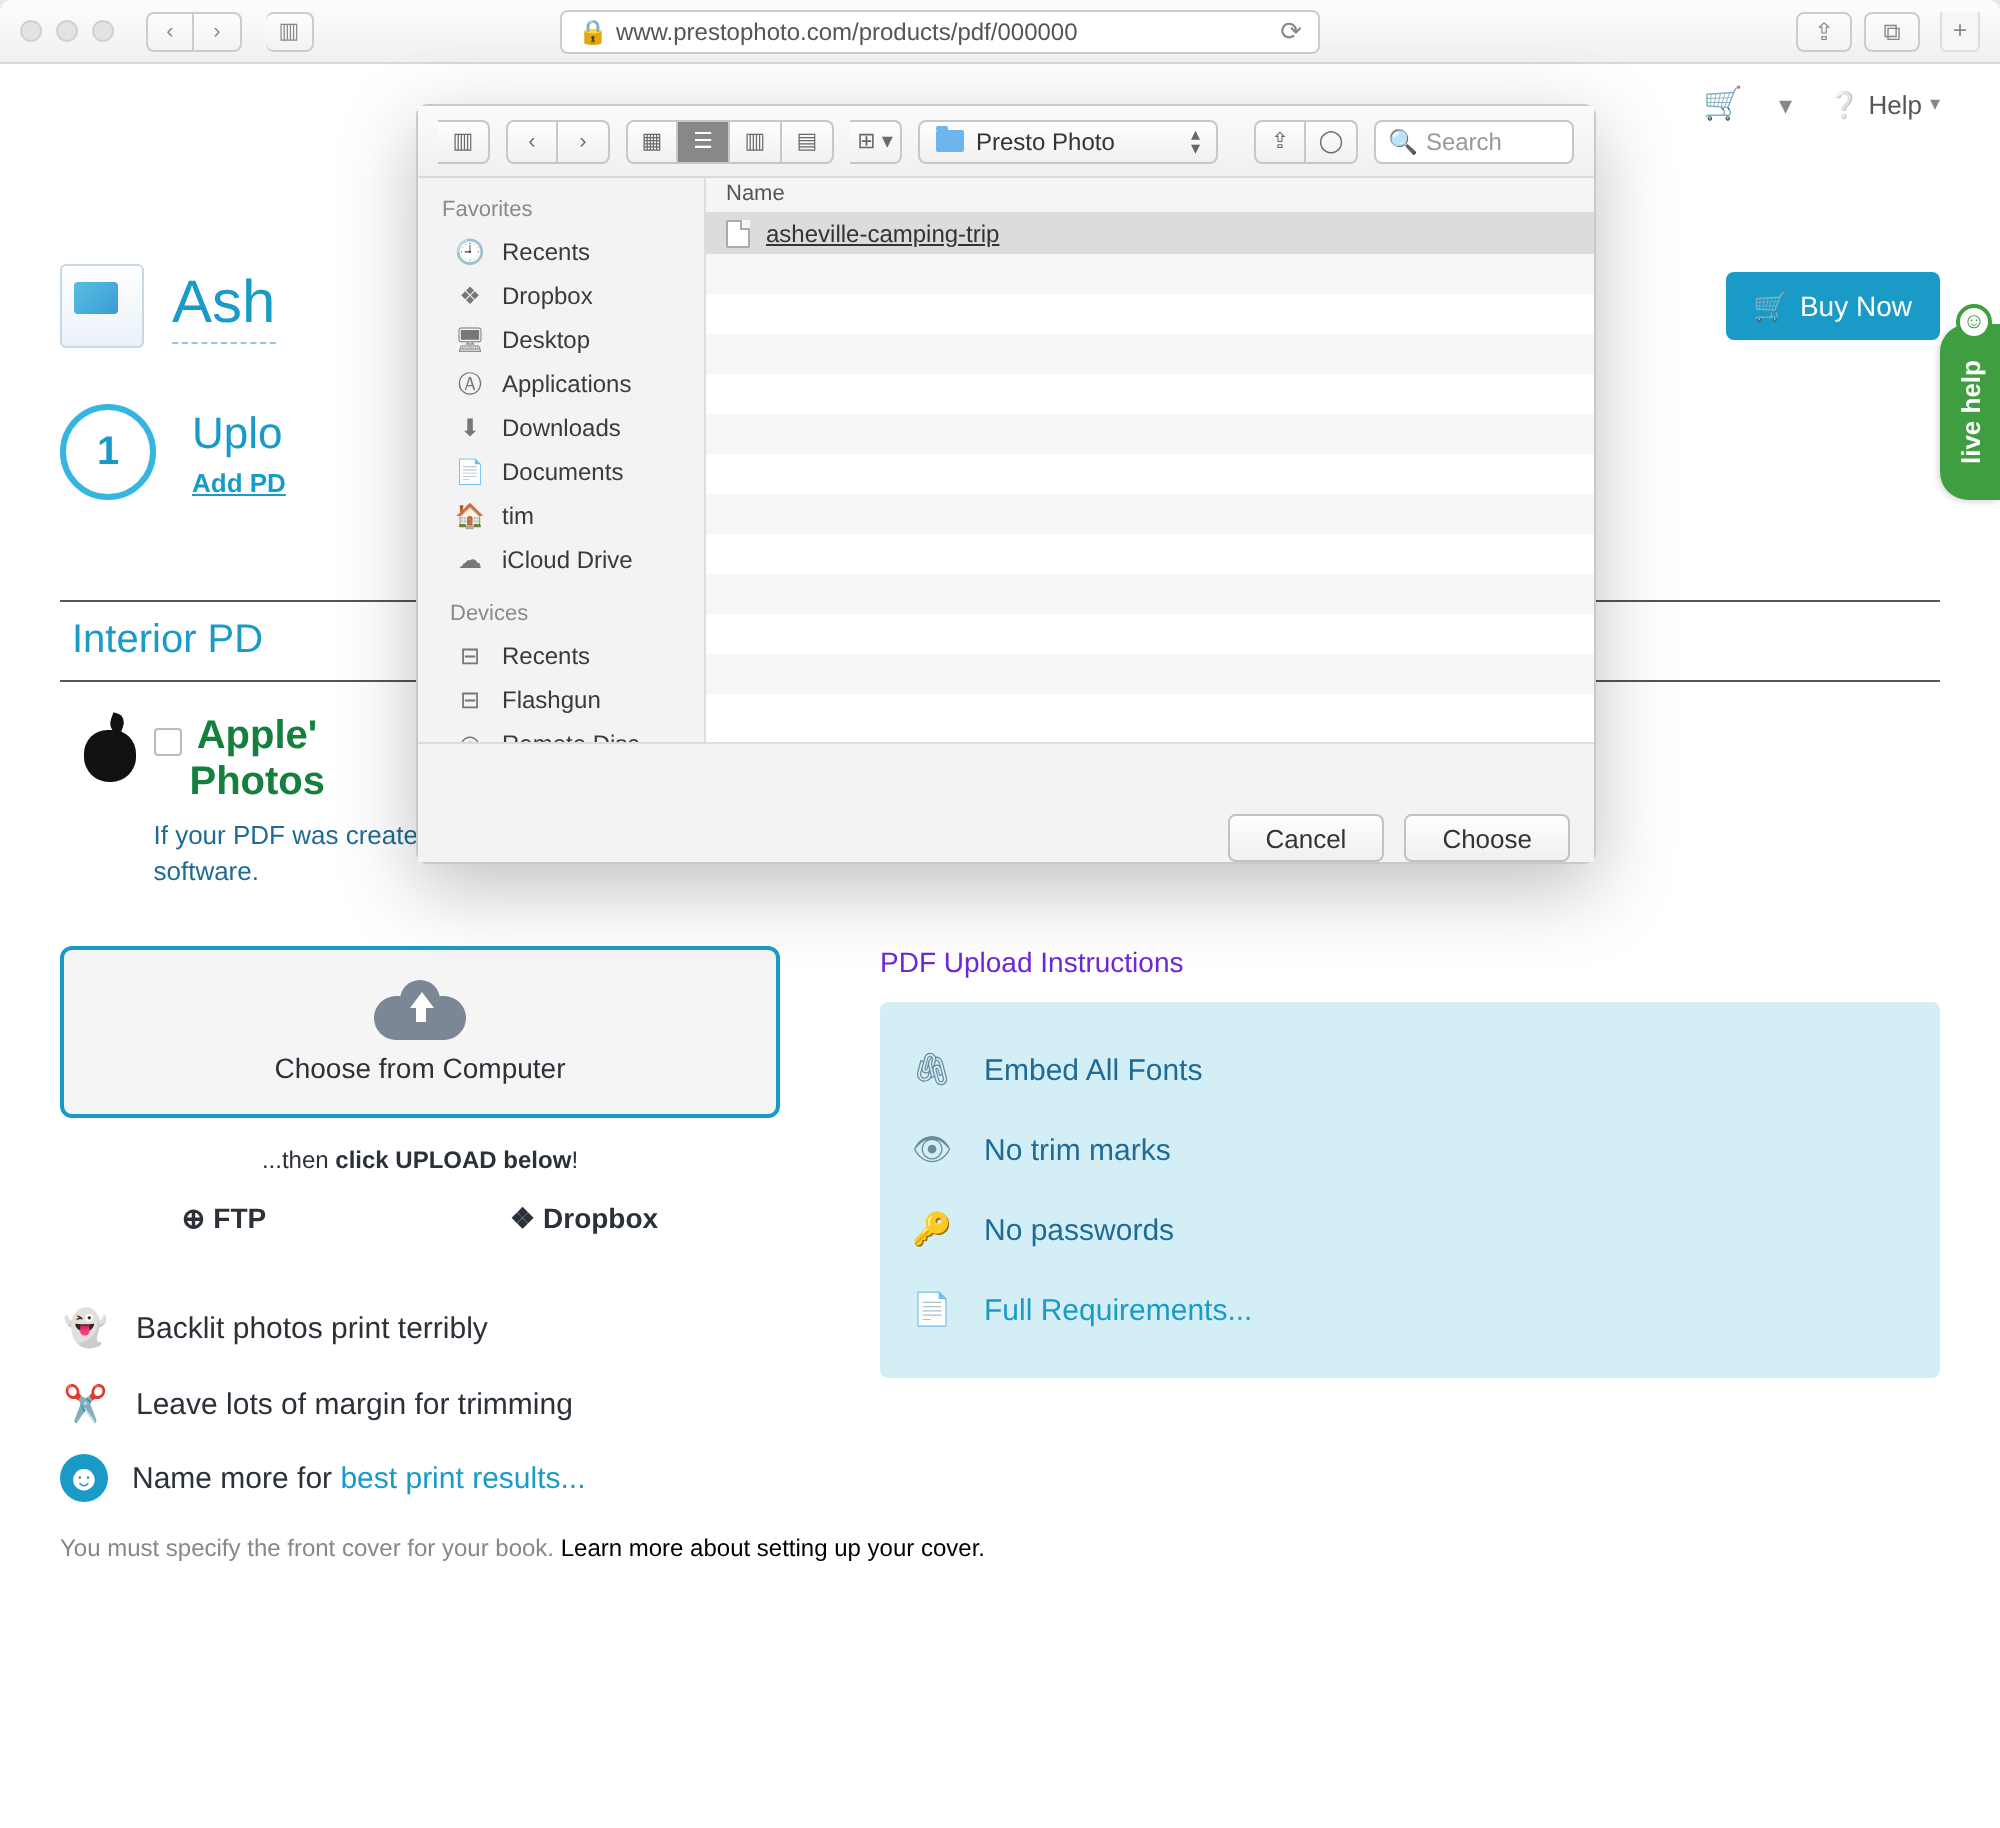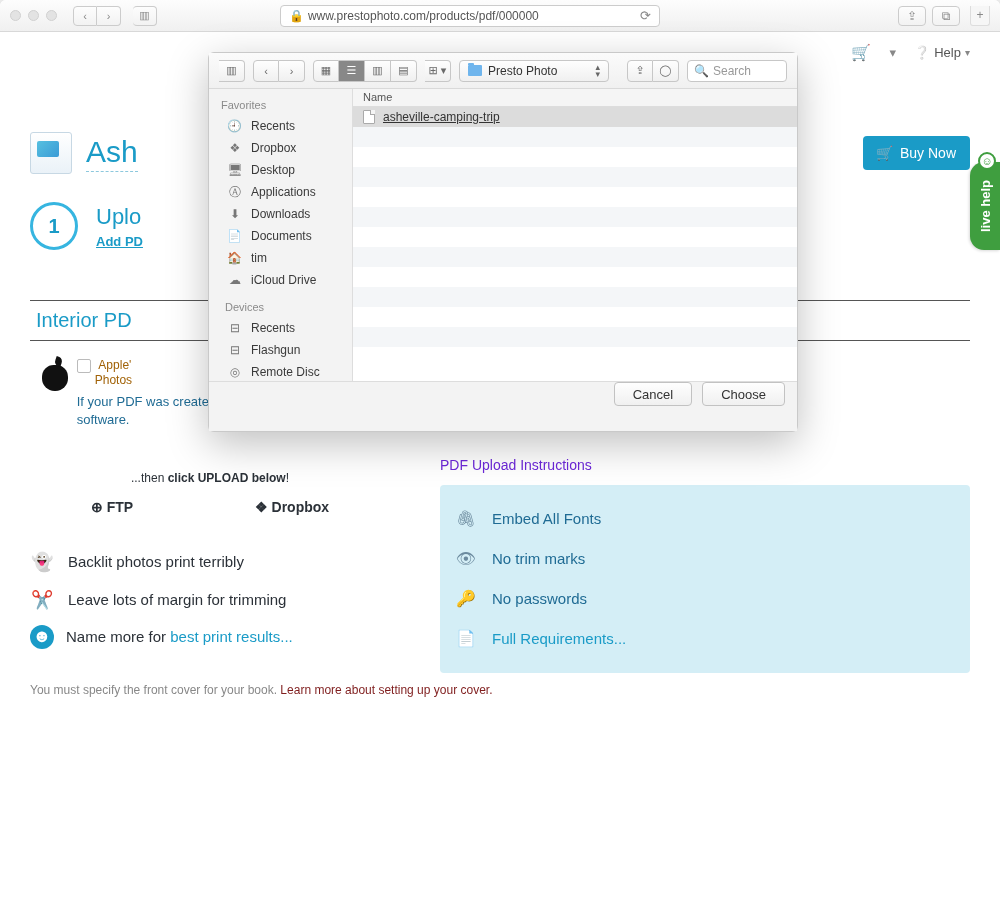--- a/index.html
+++ b/index.html
@@ -40,21 +40,21 @@
 .add-link { color:#1a9bc7; font-size:13px; font-weight:600; margin-top:4px; display:block; }
 
 .section-hdr { margin-top: 50px; border-top: 1px solid #555; border-bottom: 1px solid #555; padding: 8px 6px; font-size: 20px; color: #1a9bc7; font-weight: 400; }
 
 .row2 { display:flex; gap: 40px; margin-top: 16px; padding: 0 10px; }
 .apple-block { display:flex; gap:12px; width: 250px; }
 .apple-logo { width:30px; height:34px; position:relative; }
 .apple-logo::before { content:""; position:absolute; width:26px; height:26px; background:#111; border-radius: 45% 45% 48% 48%; top:8px; left:2px; }
 .apple-logo::after { content:""; position:absolute; width:7px; height:9px; background:#111; border-radius: 0 60% 0 60%; top:0; left:15px; transform:rotate(20deg); }
 .chk { width:14px; height:14px; border:1px solid #bbb; border-radius:2px; display:inline-block; vertical-align:middle; margin-right:4px; }
-.blk-label { font-weight:400; color:#a16207; font-size:12px; }
+.blk-label { font-weight:700; color:#15803d; font-size:20px; }
 .blk-desc { color:#1f6b94; font-size:13px; margin-top:6px; line-height:1.4; }
 
 .mypub { width: 260px; color:#1f6b94; font-size:13px; line-height:1.4; }
 
 .two-col { display:flex; gap: 50px; margin-top: 28px; }
 .left-col { width: 360px; }
 .upload-box { border: 2px solid #1a9bc7; border-radius: 6px; background: #f5f5f5; height: 86px; display:flex; flex-direction:column; align-items:center; justify-content:center; gap:6px; cursor:pointer; }
 .cloud { width:46px; height:30px; position:relative; }
 .cloud::before { content:""; position:absolute; width:46px; height:22px; background:#7b8794; border-radius: 14px; bottom:0; }
 .cloud::after { content:""; position:absolute; width:20px; height:20px; background:#7b8794; border-radius:50%; left:13px; top:0; }
@@ -73,21 +73,21 @@
 .instr-row.link { color:#1a9bc7; }
 .instr-icon { width:20px; height:20px; display:flex; align-items:center; justify-content:center; color:#6b8a9e; font-size:16px; }
 
 .tips { margin-top: 28px; }
 .tip { display:flex; align-items:center; gap:12px; padding: 6px 0; font-size:15px; color:#2b3138; }
 .tip .ico { width:26px; height:26px; display:flex; align-items:center; justify-content:center; font-size:18px; }
 .tip a { color:#1a9bc7; text-decoration:none; }
 
 .cover-hdr { margin-top: 36px; }
 .cover-note { font-size:12px; color:#888; margin-top:10px; }
-.cover-note a { color:#7f1d1d; text-decoration:none; }
+.cover-note a { color:#000000; text-decoration:none; }
 
 
 .livehelp { position:absolute; right:0; top:130px; width:30px; height:88px; background:#3f9e3f; border-radius: 14px 0 0 14px; color:#fff; display:flex; flex-direction:column; align-items:center; justify-content:center; cursor:pointer; box-shadow: -1px 1px 3px rgba(0,0,0,.15); }
 .livehelp .smile { width:18px; height:18px; border:2px solid #3f9e3f; border-radius:50%; background:#fff; color:#3f9e3f; font-size:11px; display:flex; align-items:center; justify-content:center; position:absolute; top:-10px; right:4px; }
 .livehelp .txt { writing-mode: vertical-rl; transform: rotate(180deg); font-weight:700; font-size:13px; }
 
 
 .finder { position:absolute; left:208px; top:20px; width:590px; height:380px; background:#fcfcfc; border:1px solid #c9c9c9; border-radius:6px; box-shadow: 0 12px 40px rgba(0,0,0,.25); z-index:50; display:flex; flex-direction:column; }
 .finder-toolbar { height:36px; border-bottom:1px solid #d9d9d9; background:linear-gradient(#fbfbfb,#f0f0f0); display:flex; align-items:center; padding: 0 10px; gap:8px; }
 .tb-group { display:flex; }
@@ -110,21 +110,21 @@
 
 .filepane { flex:1; background:#fff; display:flex; flex-direction:column; }
 .fp-hdr { height:18px; border-bottom:1px solid #ddd; background:#f5f5f5; font-size:11px; color:#555; padding: 2px 10px; }
 .fp-list { flex:1;text-decoration:underline; }
 .fp-row { height:20px; padding: 2px 10px; display:flex; align-items:center; gap:8px; font-size:12px; color:#333; }
 .fp-row.sel { background:#dcdcdc; }
 .fp-row:nth-child(even):not(.sel) { background:#f4f6f8; }
 .doc-ico { width:12px; height:14px; border:1px solid #aaa; border-radius:1px; position:relative; background:#fff; }
 .doc-ico::after { content:""; position:absolute; right:-1px; top:-1px; width:4px; height:4px; background:#f5f5f5; border-left:1px solid #aaa; border-bottom:1px solid #aaa; }
 
-.finder-footer { height:50px; border-top:1px solid #ddd; background:#f3f3f3; display:flex; align-items:flex-start; justify-content:flex-end; padding: 0 12px; gap:10px; }
+.finder-footer { height:60px; border-top:1px solid #ddd; background:#f3f3f3; display:flex; align-items:flex-end; justify-content:flex-end; padding: 0 12px; gap:10px; }
 .fbtn { height:24px; padding: 0 18px; border:1px solid #c2c2c2; border-radius:4px; background:linear-gradient(#fefefe,#f0f0f0); font-size:13px; color:#333; cursor:pointer; }
 </style>
 </head>
 <body>
 
 <div class="window">
 
   <div class="browser-chrome">
     <div class="traffic-lights">
       <div class="tl"></div>
@@ -199,20 +199,27 @@
             <div class="blk-desc">If your PDF was created with Apple software.</div>
           </div>
         </div>
         <div class="mypub">
           <div class="blk-desc">If your PDF was created with MyPublisher software.</div>
         </div>
       </div>
 
       <div class="two-col">
         <div class="left-col">
+          <div class="upload-box">
+            <div class="cloud">
+                <div class="arrow"></div>
+                <div class="stem"></div>
+              </div>
+            <div class="upload-label">Choose from Computer</div>
+          </div>
           <div class="then">
             <span>...then </span><b>click UPLOAD below</b><span>!</span>
           </div>
           <div class="provider-row">
             <div class="provider">
               <span>⊕</span>
               <span>FTP</span>
             </div>
             <div class="provider">
               <span>❖</span>

